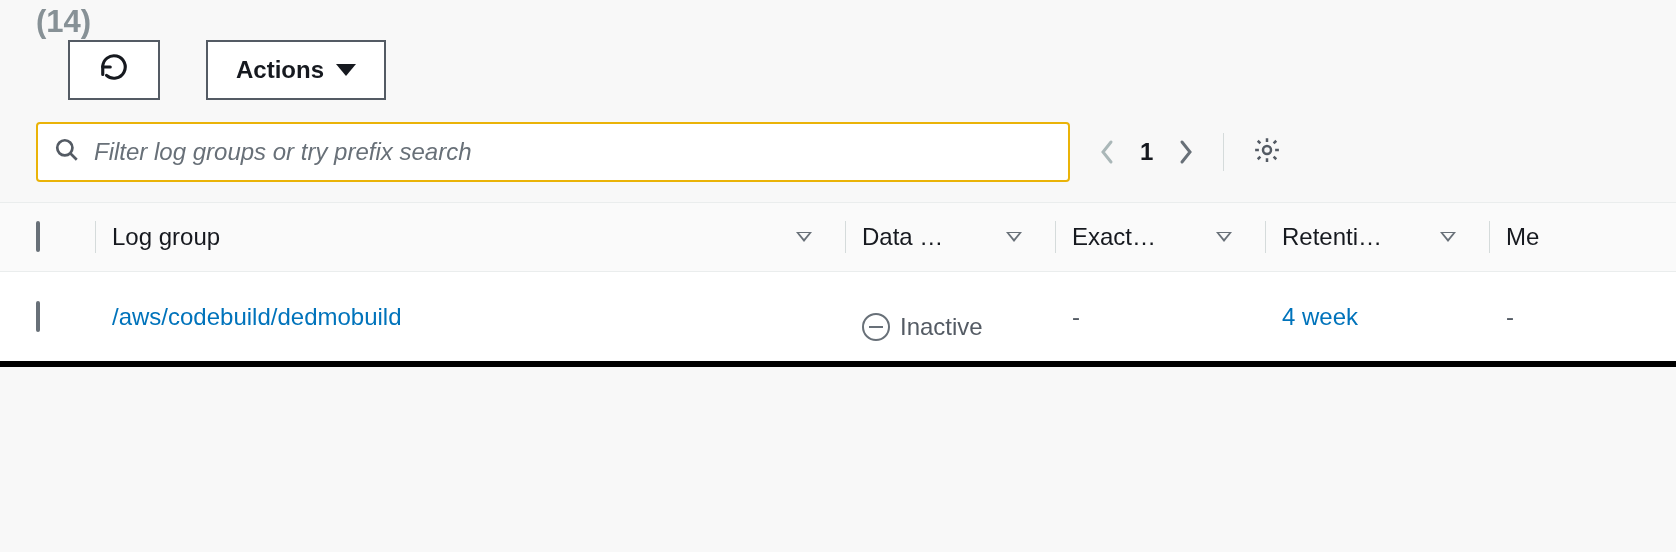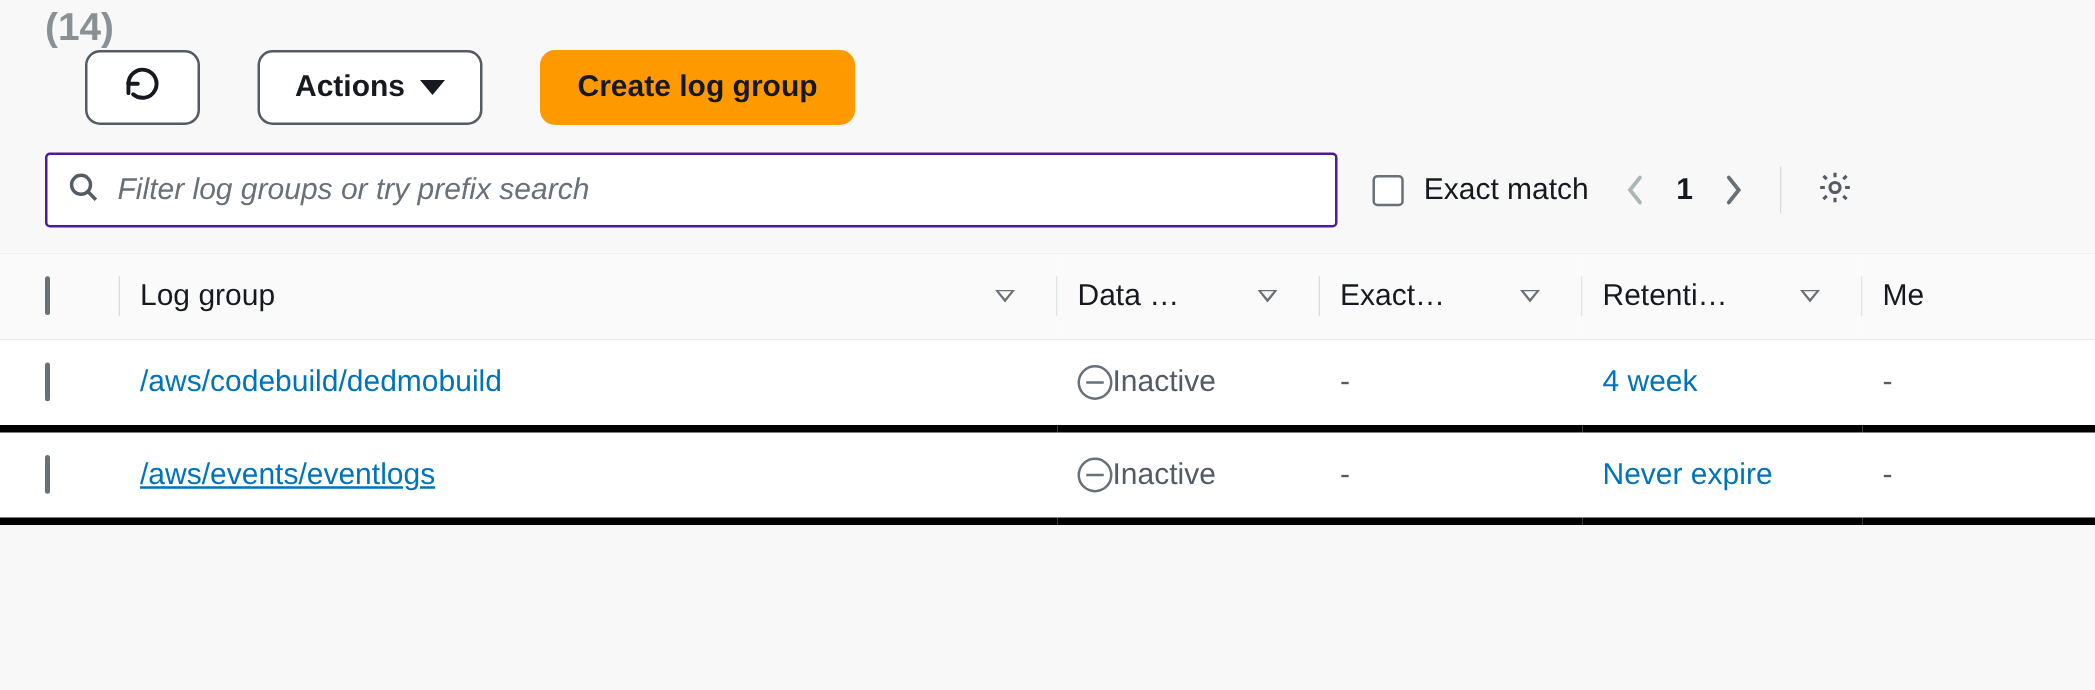--- a/index.html
+++ b/index.html
@@ -45,21 +45,21 @@
       margin-bottom: 22px;
     }
     .btn {
       display: inline-flex;
       align-items: center;
       justify-content: center;
       height: 60px;
       padding: 0 28px;
       font-size: 24px;
       font-weight: 700;
-      border-radius: 12px;
+      border-radius: 0;
       cursor: pointer;
       border: 2px solid #545b64;
       background: #fff;
       color: #16191f;
       gap: 12px;
       margin-left: 32px;
     }
     .btn.icon-only {
       width: 92px;
       padding: 0;
@@ -83,21 +83,21 @@
     .filter-row {
       display: flex;
       align-items: center;
       gap: 28px;
     }
     .search-box {
       display: flex;
       align-items: center;
       flex: 0 0 1034px;
       height: 60px;
-      border: 2px solid #4c1d95;
+      border: 2px solid #eab308;
       border-radius: 4px;
       background: #fff;
       padding: 0 16px;
       gap: 14px;
     }
     .search-box input {
       border: none;
       outline: none;
       font-size: 24px;
       font-style: italic;
@@ -197,20 +197,22 @@
     .link {
       color: #0073bb;
       cursor: pointer;
     }
     .link.visited {
       text-decoration: underline;
     }
     .status-cell {
       display: flex;
       align-items: center;
+      gap: 10px;
+      margin-top: 21px;
     }
     .inactive-icon {
       width: 28px;
       height: 28px;
       border: 2.5px solid #687078;
       border-radius: 50%;
       display: inline-flex;
       align-items: center;
       justify-content: center;
     }
@@ -261,39 +263,32 @@
         <svg width="30" height="30" viewBox="0 0 24 24" fill="none" stroke="#16191f" stroke-width="2.5" stroke-linecap="round">
           <path d="M3 12a9 9 0 1 1 3 6.7"></path>
           <polyline points="3 18 3 12 9 12"></polyline>
         </svg>
       </span>
     </button>
     <button class="btn">
       <span>Actions</span>
       <span class="caret-down"></span>
     </button>
-    <button class="btn primary">
-      <span>Create log group</span>
-    </button>
   </div>
 
   <div class="filter-row">
     <div class="search-box">
       <span>
         <svg width="26" height="26" viewBox="0 0 24 24" fill="none" stroke="#545b64" stroke-width="2.5">
           <circle cx="10" cy="10" r="7"></circle>
           <line x1="21" y1="21" x2="15" y2="15"></line>
         </svg>
       </span>
       <input type="text" placeholder="Filter log groups or try prefix search" style="">
     </div>
-    <label class="exact-match">
-      <span class="checkbox"></span>
-      <span>Exact match</span>
-    </label>
     <div class="pagination">
       <span class="chev">
         <svg width="18" height="28" viewBox="0 0 18 28" fill="none" stroke="#aab7b8" stroke-width="3" stroke-linecap="round">
           <polyline points="13 4 5 14 13 24"></polyline>
         </svg>
       </span>
       <span>1</span>
       <span class="chev">
         <svg width="18" height="28" viewBox="0 0 18 28" fill="none" stroke="#687078" stroke-width="3" stroke-linecap="round">
           <polyline points="5 4 13 14 5 24"></polyline>
@@ -363,28 +358,15 @@
           <td>
             <span class="status-cell">
               <span class="inactive-icon"></span>
               <span>Inactive</span>
             </span>
           </td>
           <td>-</td>
           <td><span class="link">4 week</span></td>
           <td>-</td>
         </tr>
-        <tr>
-          <td class="col-check"><span class="checkbox"></span></td>
-          <td><span class="link visited">/aws/events/eventlogs</span></td>
-          <td>
-            <span class="status-cell">
-              <span class="inactive-icon"></span>
-              <span>Inactive</span>
-            </span>
-          </td>
-          <td>-</td>
-          <td><span class="link">Never expire</span></td>
-          <td>-</td>
-        </tr>
       </tbody>
   </table>
 </div>
 
 </body></html>

